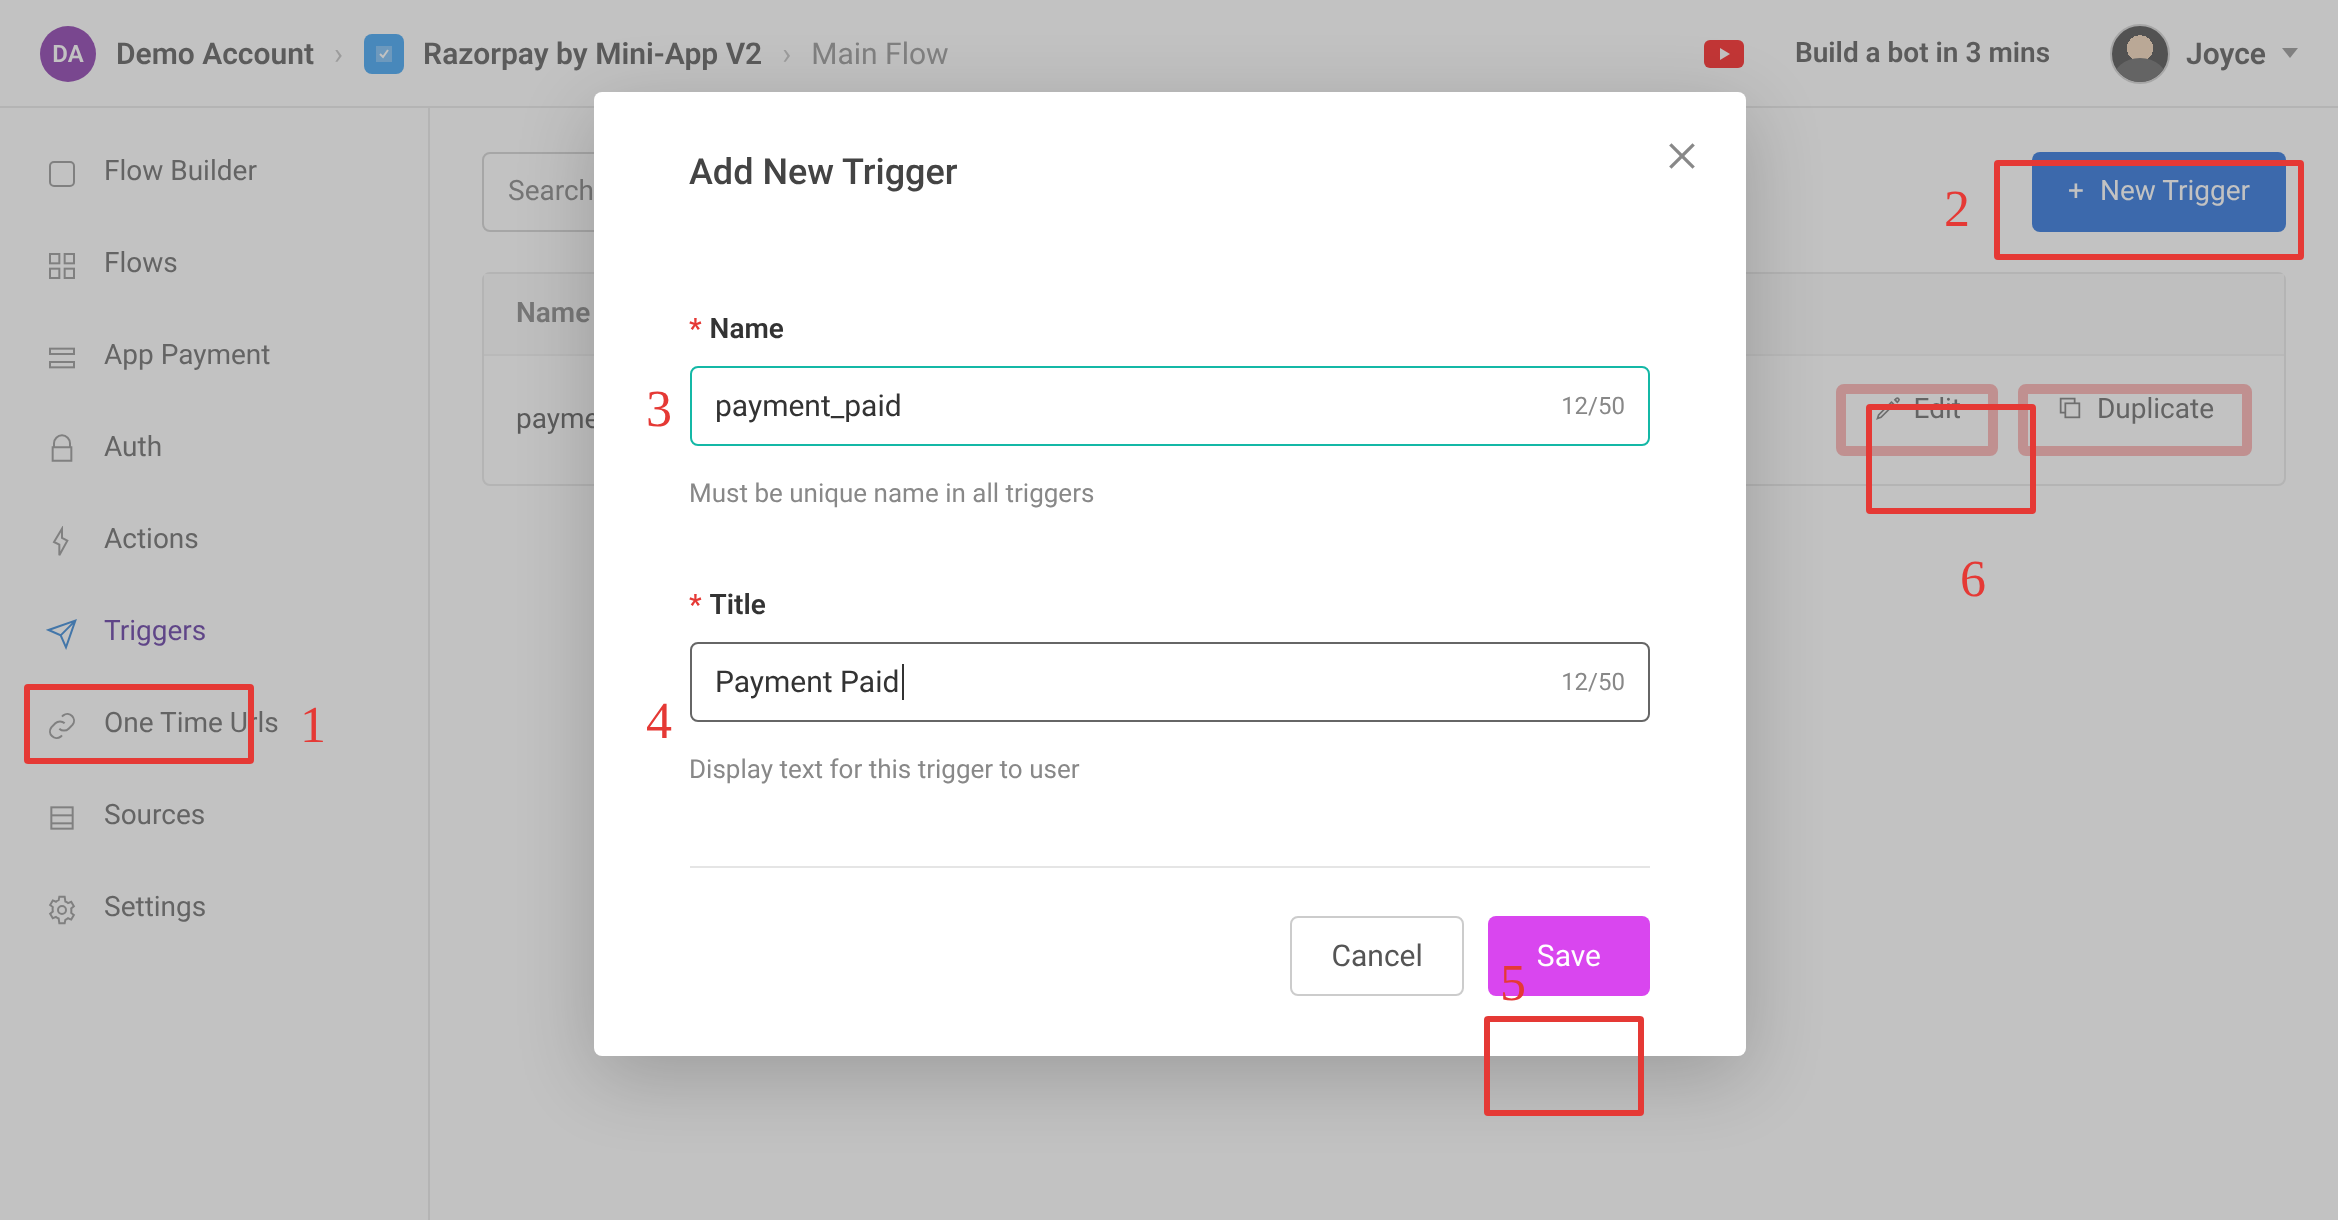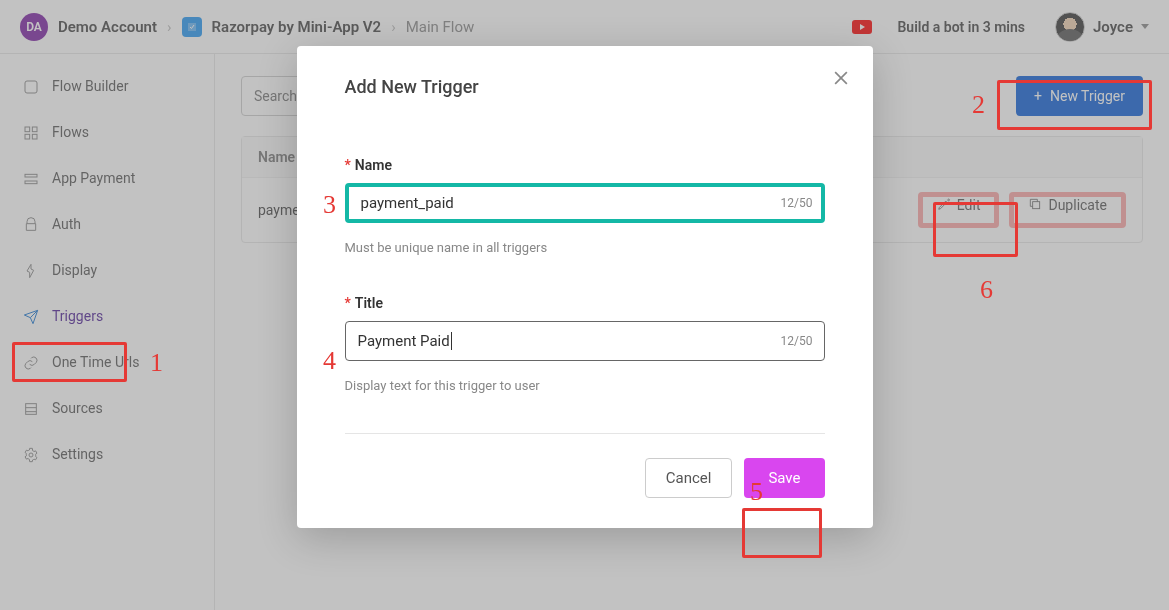--- a/index.html
+++ b/index.html
@@ -46,21 +46,21 @@
   
   .overlay { position:absolute; inset:0; background:rgba(120,120,120,0.45); }
   .modal { position:absolute; top:46px; left:50%; transform:translateX(-50%); width:576px; background:#fff; border-radius:4px; box-shadow:0 10px 40px rgba(0,0,0,.2); padding:30px 48px 30px 48px; }
   .modal h2 { font-size:18px; font-weight:500; color:#444; margin-bottom:60px; }
   .close { position:absolute; top:22px; right:22px; cursor:pointer; }
   .close svg { width:20px; height:20px; stroke:#888; stroke-width:2; }
   .field { margin-bottom:40px; }
   .label { font-size:14px; font-weight:600; color:#333; margin-bottom:10px; display:block;}
   .req { color:#e53935; margin-right:4px;}
   .input-wrap { position:relative; }
-  .input { width:100%; height:40px; border:4px solid #14b8a6; border-radius:4px; padding:0 60px 0 12px; font-size:15px; color:#333; }
+  .input { width:100%; height:40px; border:1px solid #14b8a6; border-radius:4px; padding:0 60px 0 12px; font-size:15px; color:#333; }
   .input.active { border:1px solid #666; }
   .counter { position:absolute; right:12px; top:50%; transform:translateY(-50%); font-size:12px; color:#888;}
   .hint { font-size:13px; color:#888; margin-top:17px; }
   .modal-footer { border-top:1px solid #e5e5e5; margin-top:20px; padding-top:24px; display:flex; justify-content:flex-end; gap:12px;}
   .btn-cancel { height:40px; padding:0 20px; border:1px solid #ccc; background:#fff; border-radius:4px; font-size:15px; color:#555; cursor:pointer;}
   .btn-save { height:40px; padding:0 24px; border:none; background:#d946ef; color:#fff; border-radius:4px; font-size:15px; cursor:pointer;}
 
   
   .anno { position:absolute; border:3px solid #e53935; border-radius:2px; pointer-events:none; }
   .anno-num { position:absolute; color:#e53935; font-size:26px; font-weight:400; font-family: "Times New Roman", serif; pointer-events:none; }
@@ -133,21 +133,21 @@
           </svg>
         </span>
       <span>Auth</span>
     </div>
     <div class="side-item">
       <span class="ic">
           <svg viewBox="0 0 24 24">
             <path d="M12 2v7l4 2-6 11v-8l-4-2z"></path>
           </svg>
         </span>
-      <span>Display</span>
+      <span>Actions</span>
     </div>
     <div class="side-item active">
       <span class="ic">
           <svg viewBox="0 0 24 24">
             <path d="M22 2L11 13M22 2l-7 20-4-9-9-4z"></path>
           </svg>
         </span>
       <span>Triggers</span>
     </div>
     <div class="side-item">

